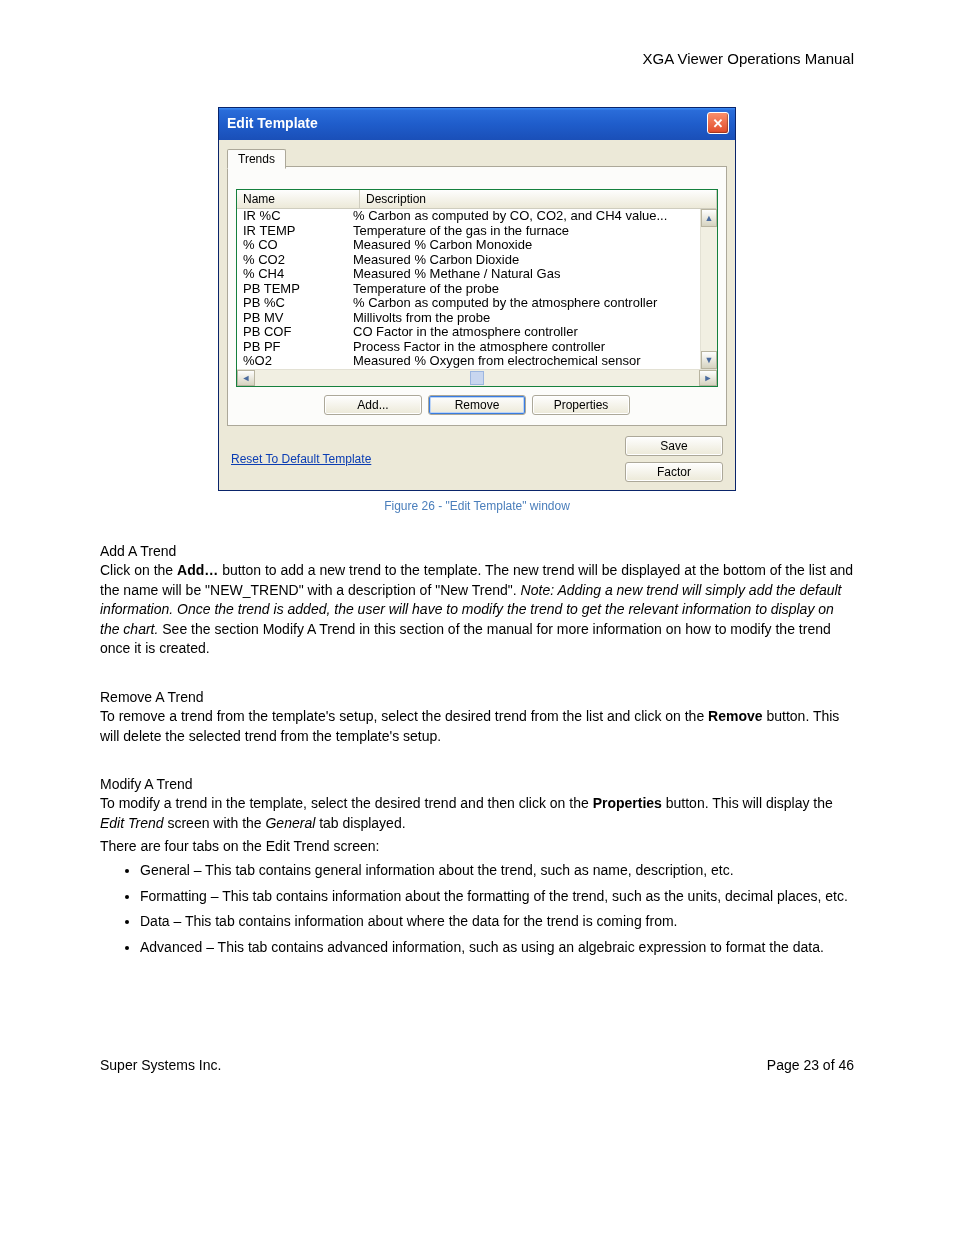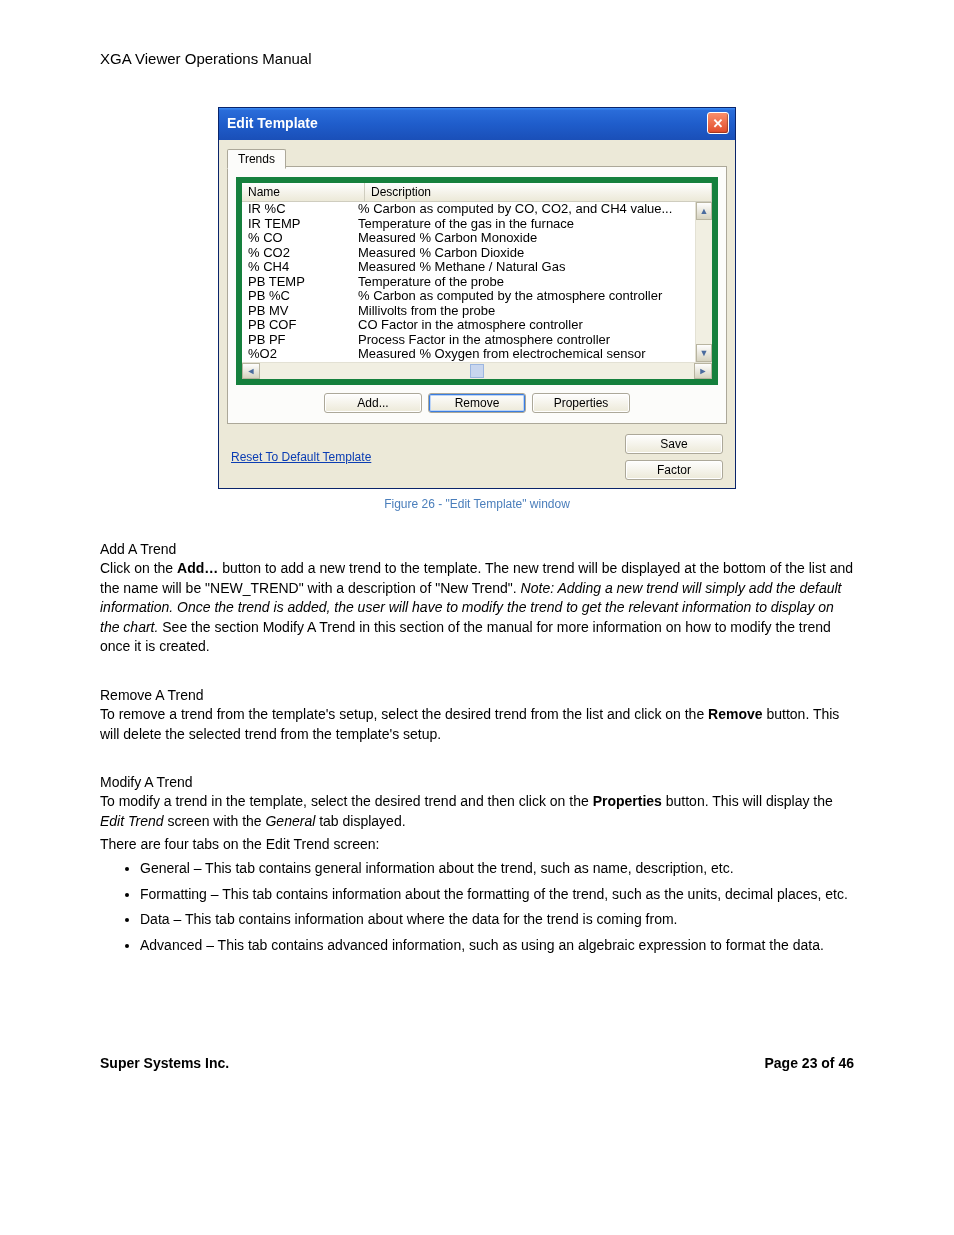--- a/index.html
+++ b/index.html
@@ -6,21 +6,21 @@
     font-family: Verdana, Geneva, sans-serif;
     font-size: 14px;
     color: #000;
     background: #fff;
     margin: 0;
     padding: 50px 100px 30px 100px;
     width: 954px;
     box-sizing: border-box;
   }
   .doc-title {
-    text-align: left;
+    text-align: right;
     font-size: 15px;
     margin-bottom: 40px;
   }
   .figure-wrap {
     text-align: center;
     margin-bottom: 8px;
   }
   
   .xp-window {
     display: inline-block;
@@ -76,24 +76,24 @@
     top: -18px;
     left: -1px;
     background: #fcfcfa;
     border: 1px solid #aca899;
     border-bottom: 1px solid #fcfcfa;
     padding: 2px 10px;
     font-size: 12px;
     border-radius: 2px 2px 0 0;
   }
   .xp-list {
-    border: 6px solid #15803d;
+    border: 1px solid #15803d;
     background: #fff;
     font-size: 12px;
-    margin-top: 4px;
+    margin-top: 16px;
     position: relative;
   }
   .xp-list-header {
     display: flex;
     background: linear-gradient(to bottom, #fefefe, #ece9d8);
     border-bottom: 1px solid #cfcdbf;
     font-size: 12px;
   }
   .xp-list-header .col {
     padding: 2px 6px;
@@ -226,21 +226,20 @@
   }
   ul.doc-list li {
     margin-bottom: 6px;
     line-height: 1.4;
   }
   .footer {
     display: flex;
     justify-content: space-between;
     margin-top: 100px;
     font-size: 14px;
-    font-weight: bold;
   }
 </style>
 </head>
 <body>
 
 <div class="doc-title">XGA Viewer Operations Manual</div>
 
 <div class="figure-wrap">
   <div class="xp-window">
     <div class="xp-titlebar">

